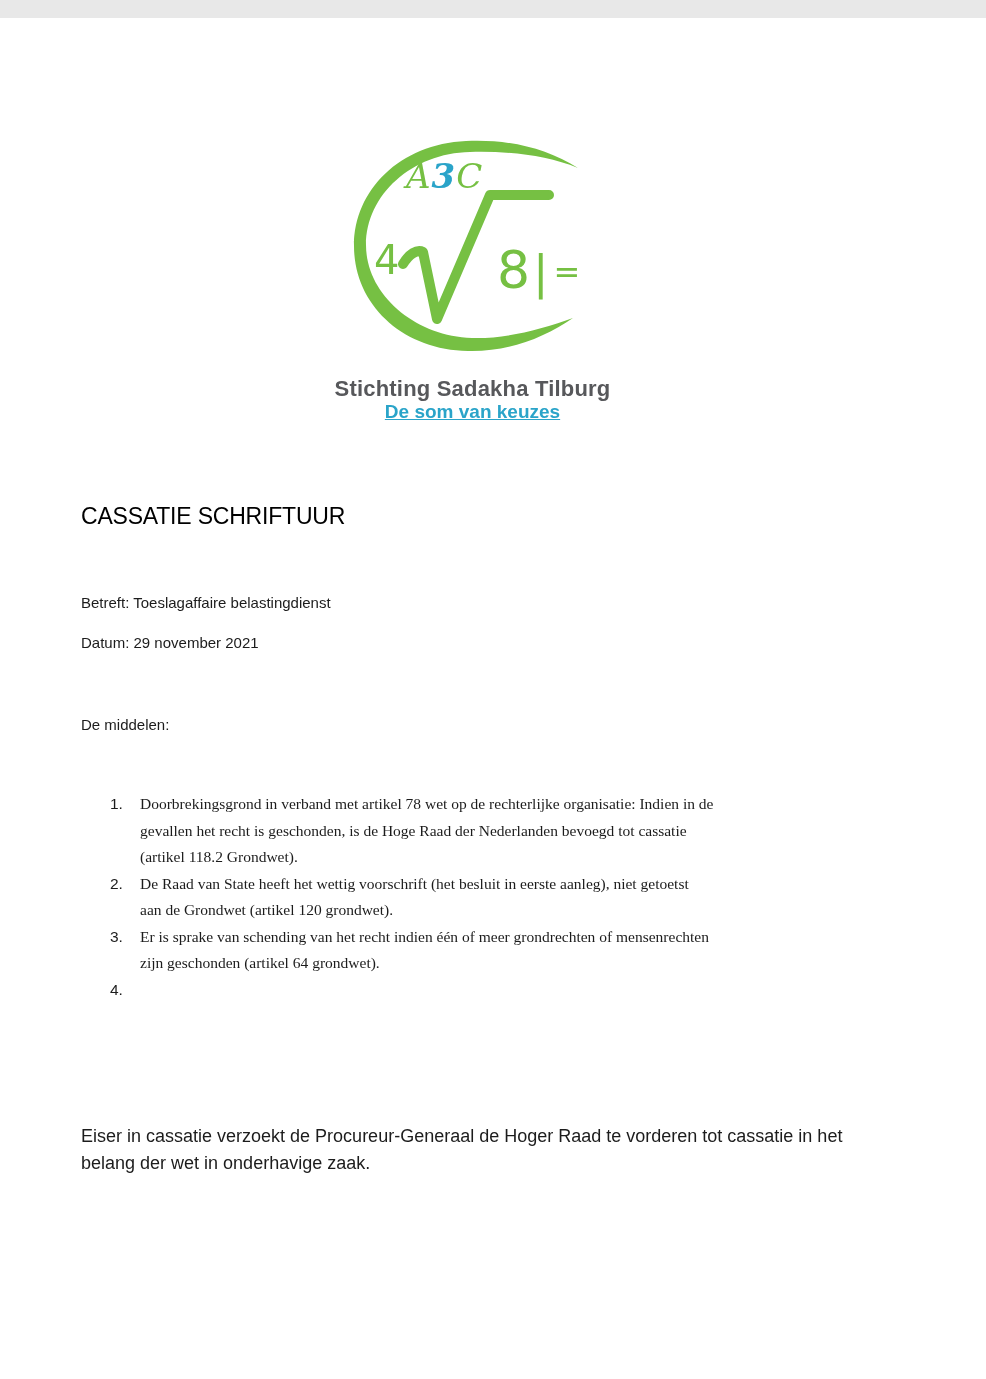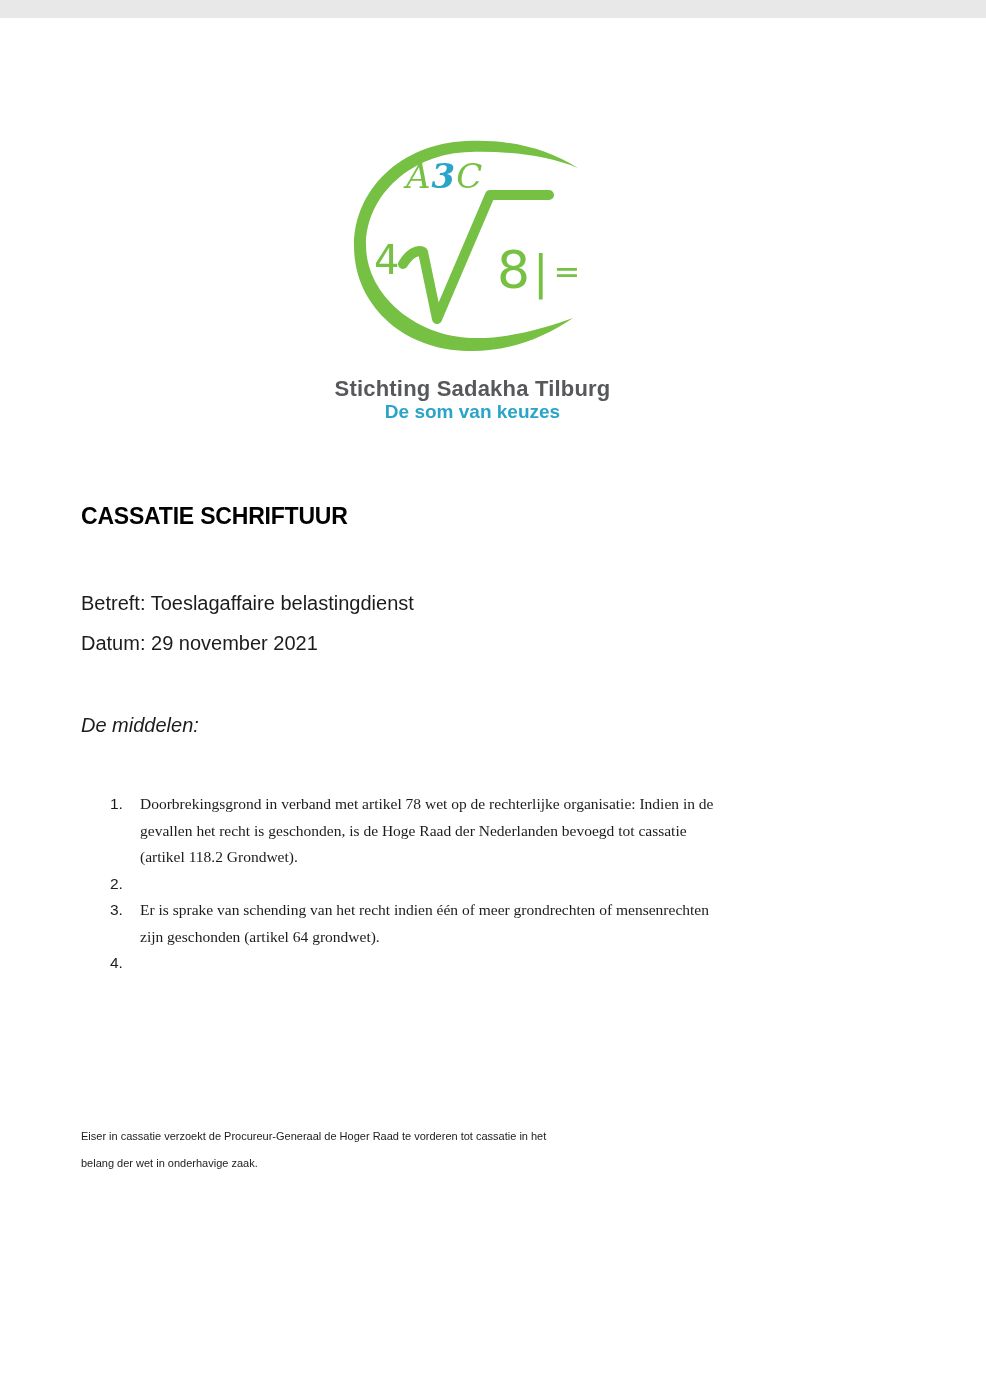--- a/index.html
+++ b/index.html
@@ -16,41 +16,42 @@
   .logo-svg { position: absolute; left: 340px; top: 100px; }
   .org-name {
     position: absolute; left: 325px; top: 358px; width: 295px;
     text-align: center; font-size: 22px; font-weight: bold;
     color: #57585b; letter-spacing: 0.2px;
   }
   .tagline {
     position: absolute; left: 325px; top: 383px; width: 295px;
     text-align: center; font-size: 19px; font-weight: bold;
     color: #2aa4c9;
+    text-decoration: underline;
   }
   .doc-title {
     position: absolute; left: 81px; top: 485px;
-    font-size: 23px; font-weight: bold; color: #000000;
+    font-size: 23px; font-weight: normal; color: #000000;
     letter-spacing: -0.2px;
   }
-  .body-line { position: absolute; left: 81px; font-size: 20px; line-height: 26.5px; }
+  .body-line { position: absolute; left: 81px; font-size: 15px; line-height: 26.5px; }
   .subject { top: 572px; }
   .date    { top: 612px; }
-  .intro   { top: 694px; font-style: italic; }
+  .intro   { top: 694px; }
   .grounds {
     position: absolute; left: 110px; top: 773px; width: 812px;
     margin: 0; padding: 0; list-style: none;
     font-size: 15.5px; line-height: 26.5px;
   }
   .ground-item { display: flex; margin: 0; padding: 0; }
   .ground-number { flex: 0 0 30px; }
   .ground-text { white-space: pre-line; font-family: Liberation Serif, serif; }
   .closing {
     position: absolute; left: 81px; top: 1105px; width: 820px;
-    font-size: 11px; line-height: 26.5px; white-space: pre-line;
+    font-size: 18px; line-height: 26.5px; white-space: pre-line;
   }
 </style>
 </head>
 <body>
 
 <div id="page">
 
   <svg class="logo-svg" viewBox="0 0 250 240" width="250" height="240" aria-hidden="true">
 
     <path d="M 238 50
@@ -88,20 +89,22 @@
 
   <ol class="grounds">
     <li class="ground-item">
       <span class="ground-number">1.</span>
       <span class="ground-text">Doorbrekingsgrond in verband met artikel 78 wet op de rechterlijke organisatie: Indien in de
 gevallen het recht is geschonden, is de Hoge Raad der Nederlanden bevoegd tot cassatie
 (artikel 118.2 Grondwet).</span>
     </li>
     <li class="ground-item">
       <span class="ground-number">2.</span>
+      <span class="ground-text">De Raad van State heeft het wettig voorschrift (het besluit in eerste aanleg), niet getoetst
+aan de Grondwet (artikel 120 grondwet).</span>
     </li>
     <li class="ground-item">
       <span class="ground-number">3.</span>
       <span class="ground-text">Er is sprake van schending van het recht indien één of meer grondrechten of mensenrechten
 zijn geschonden (artikel 64 grondwet).</span>
     </li>
     <li class="ground-item">
       <span class="ground-number">4.</span>
     </li>
   </ol>

